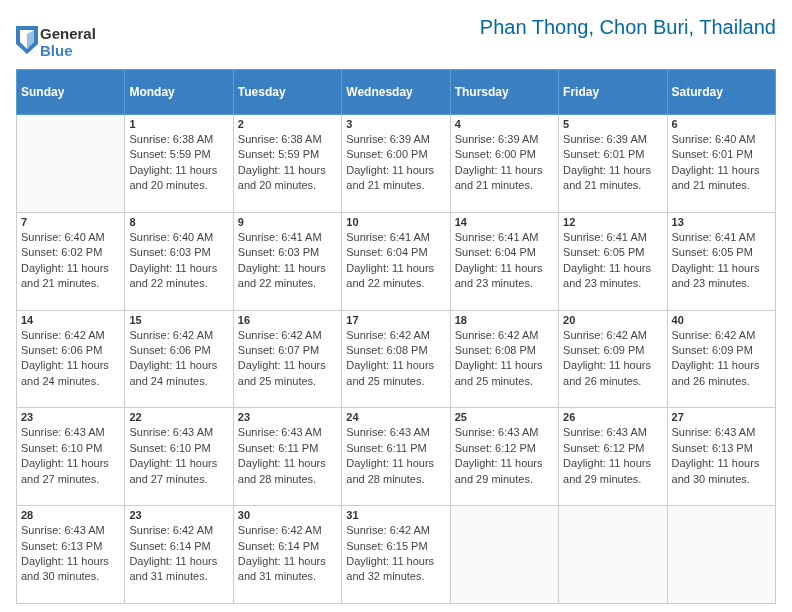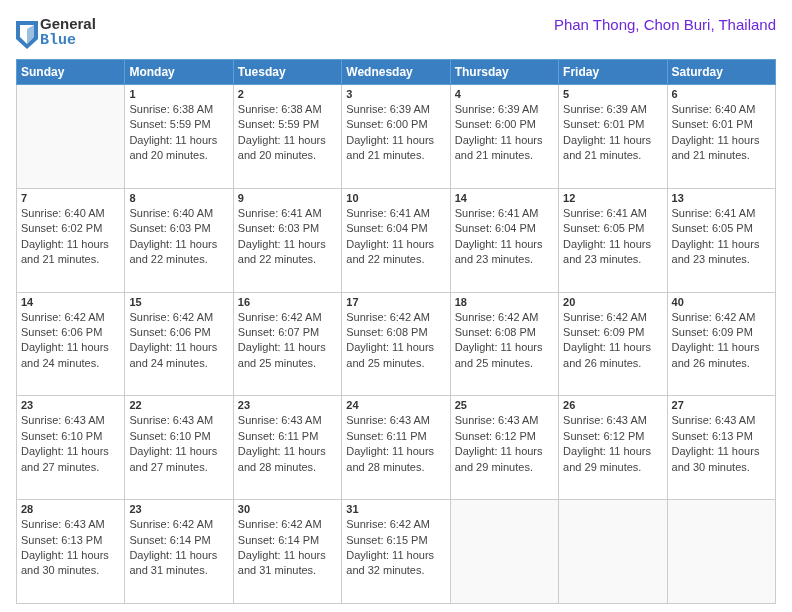--- a/index.html
+++ b/index.html
@@ -18,69 +18,69 @@
       flex-direction: column;
     }
     .header {
       display: flex;
       justify-content: space-between;
       align-items: flex-start;
       margin-bottom: 10px;
     }
     .logo {
       display: flex;
-      align-items: flex-end;
+      align-items: flex-start;
+      margin-top: 10px;
     }
     .logo-text {
       display: flex;
       flex-direction: column;
       line-height: 1.1;
     }
     .logo-general {
       font-size: 15px;
       font-weight: bold;
       color: #333;
     }
     .logo-blue {
       font-size: 15px;
       font-weight: bold;
       color: #3a7fc1;
-      font-family: Liberation Mono, monospace;
     }
     .logo-icon {
       width: 22px;
       height: 28px;
       margin-right: 2px;
     }
     .title-block {
       text-align: right;
     }
     .title-main {
       font-size: 32px;
       font-weight: bold;
       color: #333;
       line-height: 1.1;
     }
     .title-sub {
-      font-size: 15px;
-      color: #6d28d9;
+      font-size: 20px;
+      color: #0369a1;
     }
     .calendar {
       flex: 1;
       border: 1px solid #ccc;
       border-collapse: collapse;
       width: 100%;
       table-layout: fixed;
     }
     .calendar th {
       background-color: #3a7fc1;
       color: #fff;
       font-size: 12px;
       font-weight: bold;
-      padding: 5px 4px;
+      padding: 15px 4px;
       border: 1px solid #5a9fd4;
       text-align: left;
     }
     .calendar td {
       border: 1px solid #ccc;
       vertical-align: top;
       padding: 3px 4px;
       font-size: 9.5px;
       color: #333;
       height: 80px;

